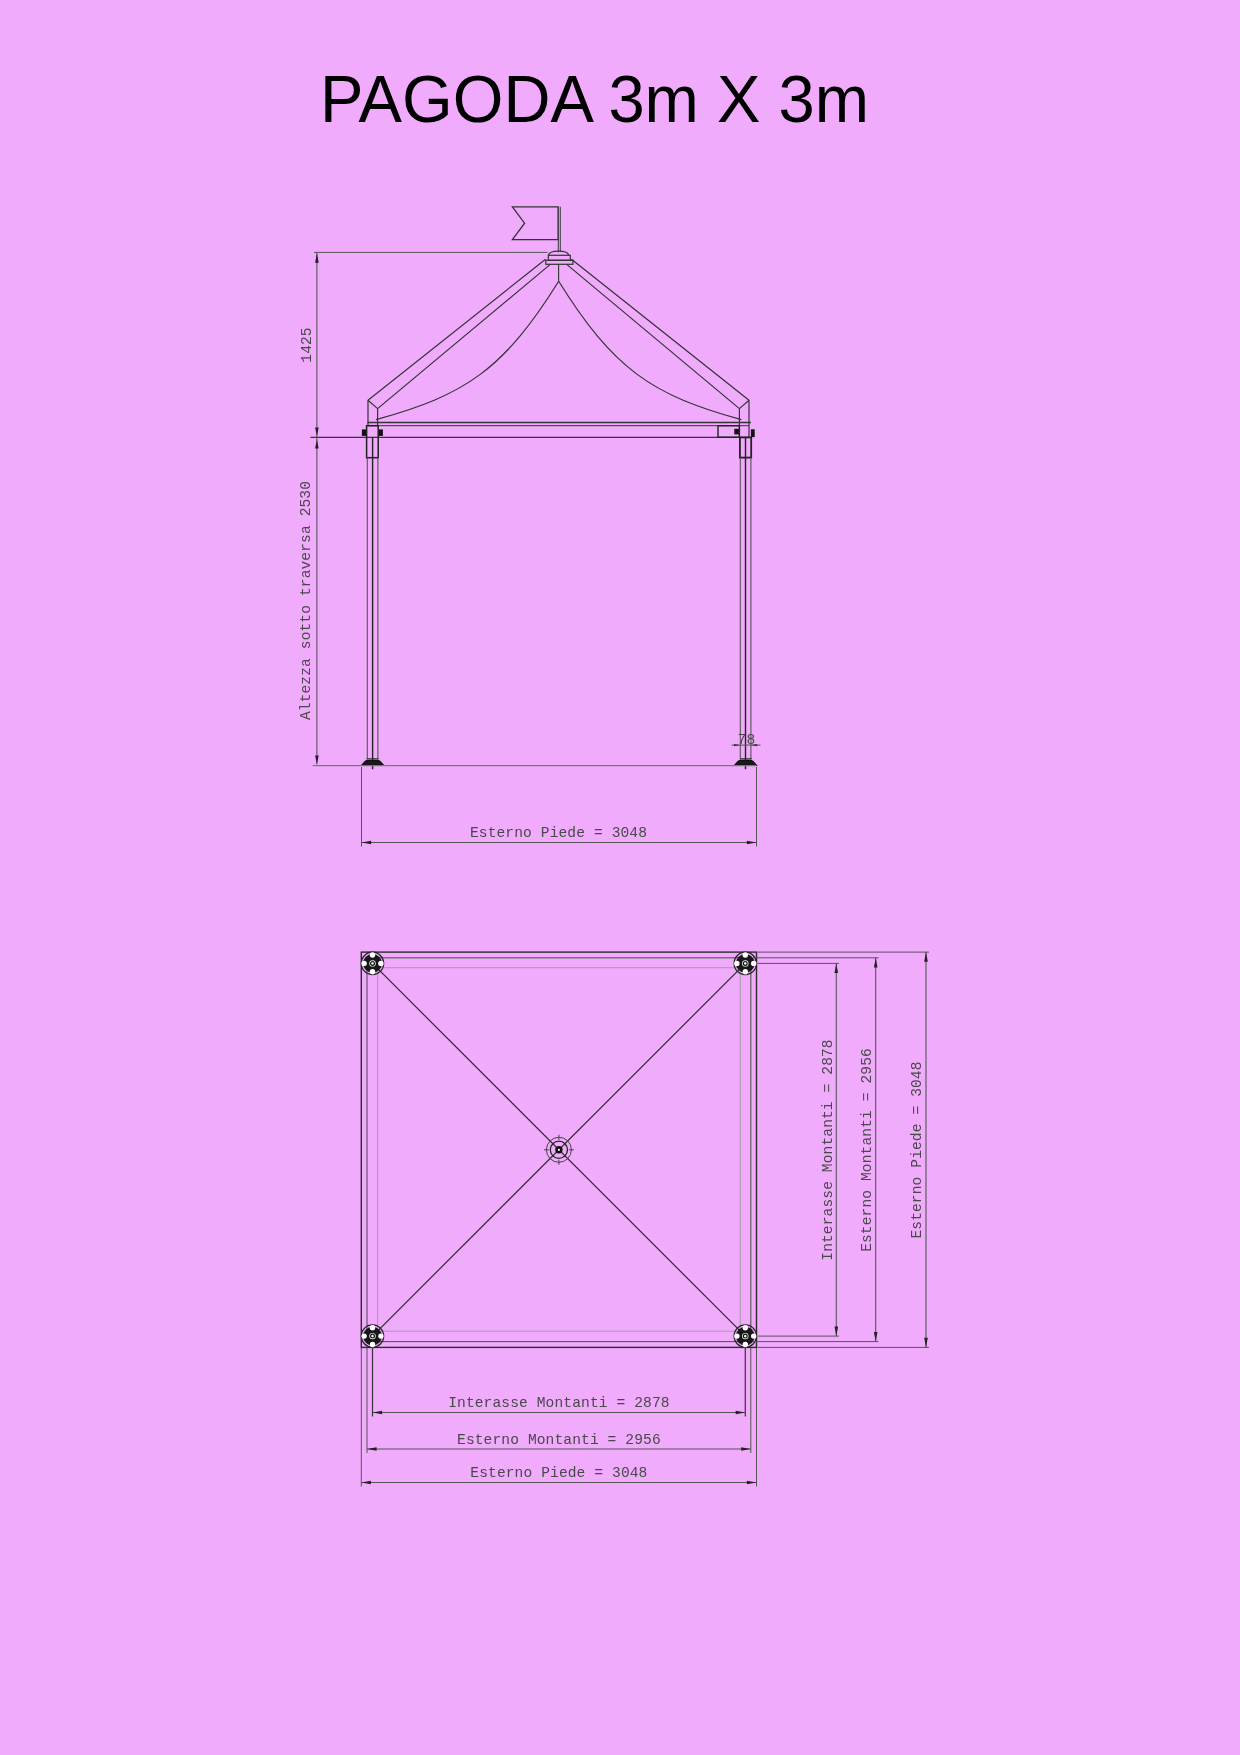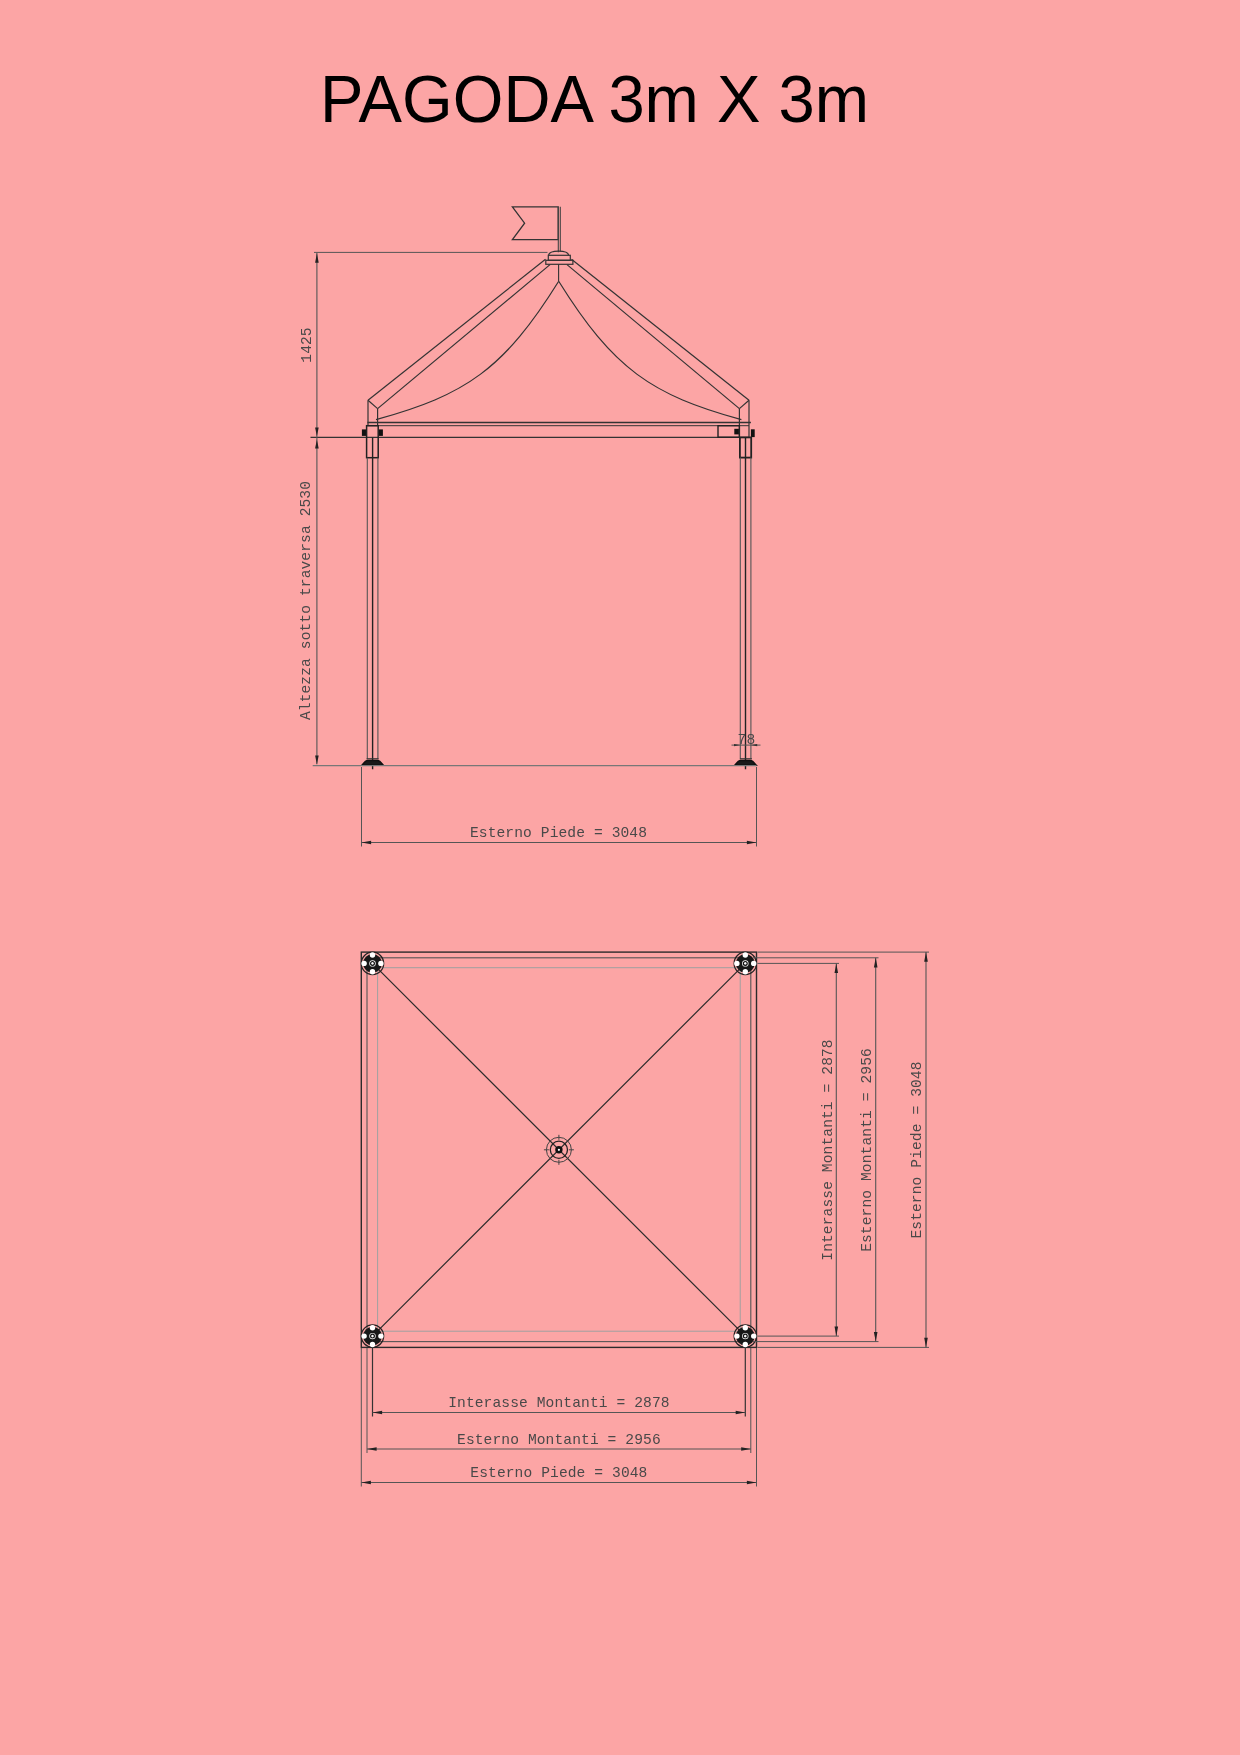--- a/index.html
+++ b/index.html
@@ -1,16 +1,16 @@
 <!DOCTYPE html>
 <html><head>
 <meta charset="utf-8">
 <style>
   html,body{margin:0;padding:0;background:#ffffff;}
-  .page{position:relative;width:1240px;height:1755px;background:#fca5a5;overflow:hidden;}
+  .page{position:relative;width:1240px;height:1755px;background:#f0abfc;overflow:hidden;}
   svg{position:absolute;top:0;left:0;}
   text{font-family:"Liberation Mono", monospace;fill:#494949;}
   .cad{font-size:14.6px;letter-spacing:0.1px;}
   .ttl{font-family:"Liberation Sans", sans-serif;font-size:67.5px;fill:#000;}
 </style>
 </head>
 <body>
 <div class="page">
 <svg width="1240" height="1755" viewBox="0 0 1240 1755" fill="none" stroke-linecap="butt">
 

